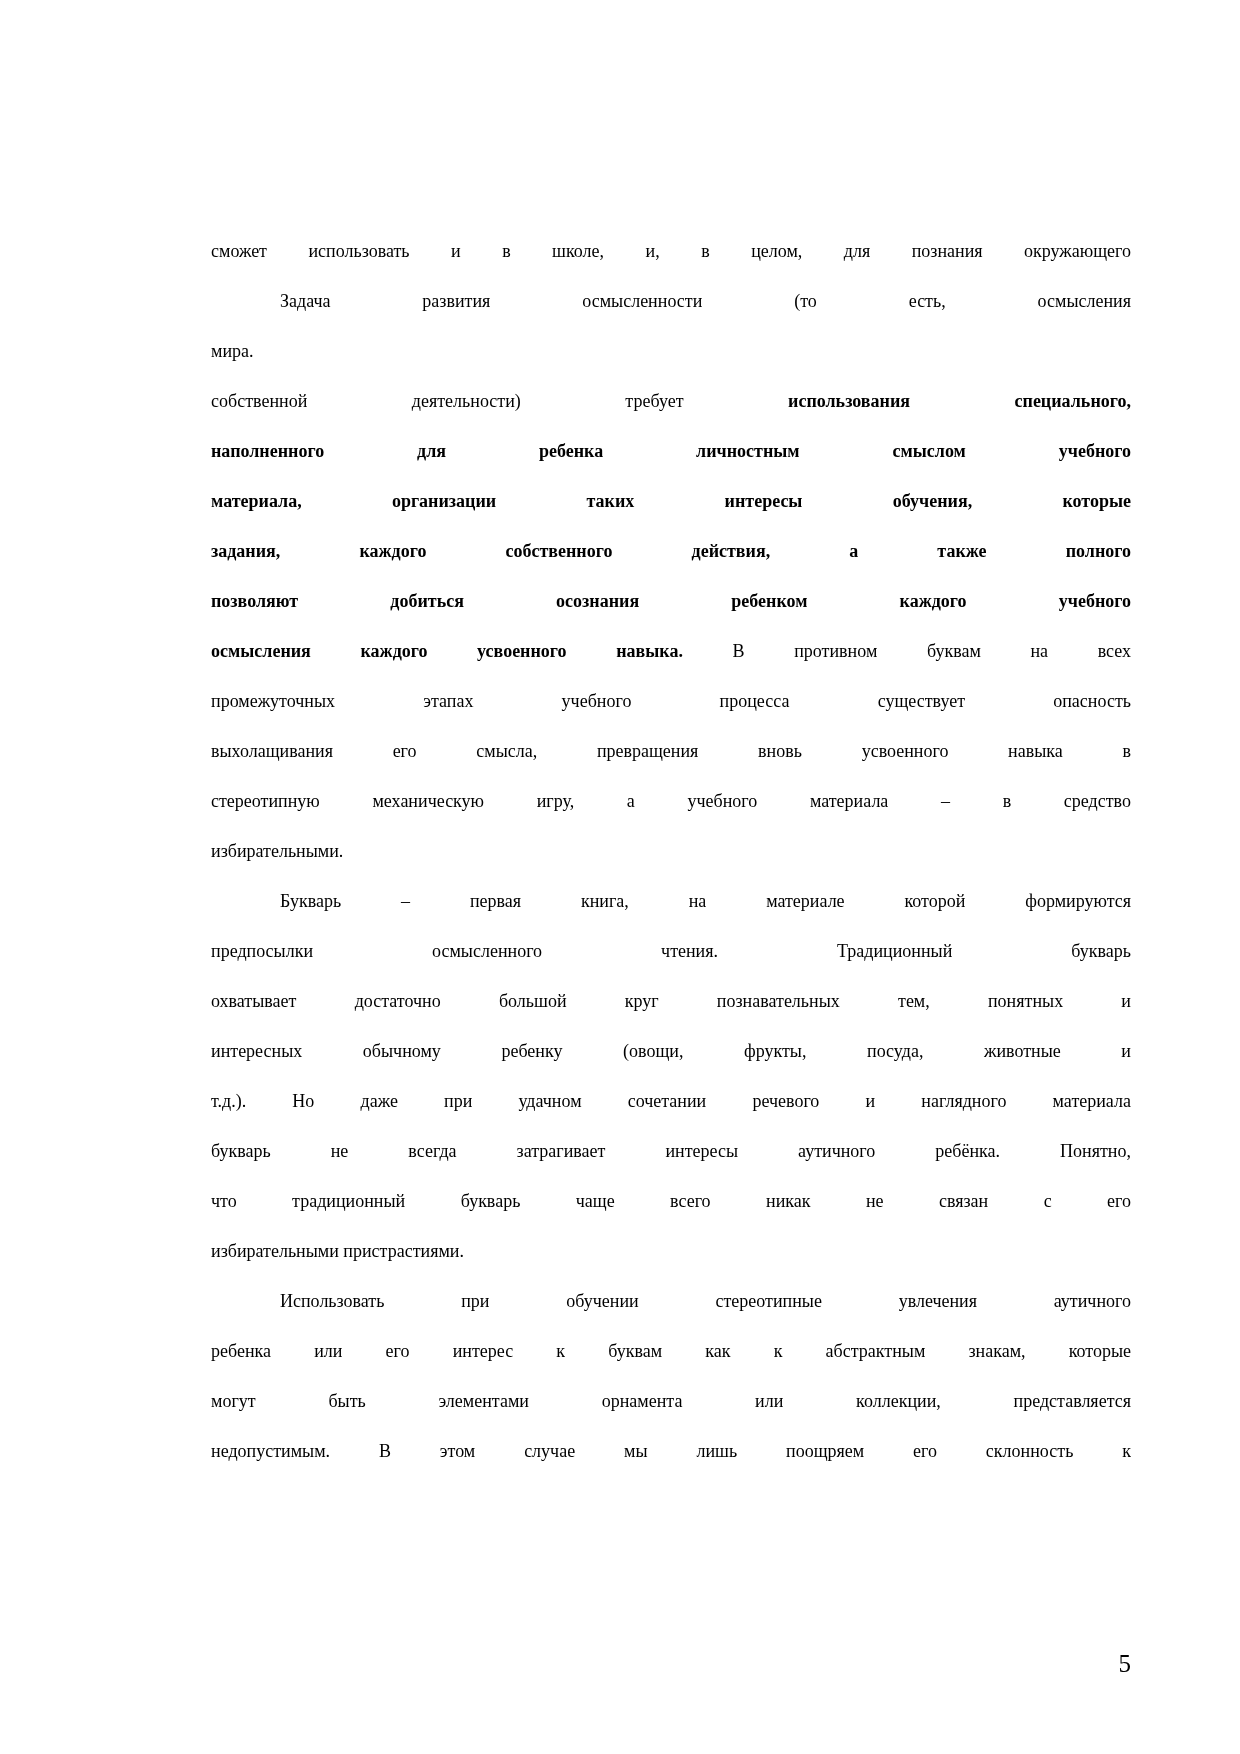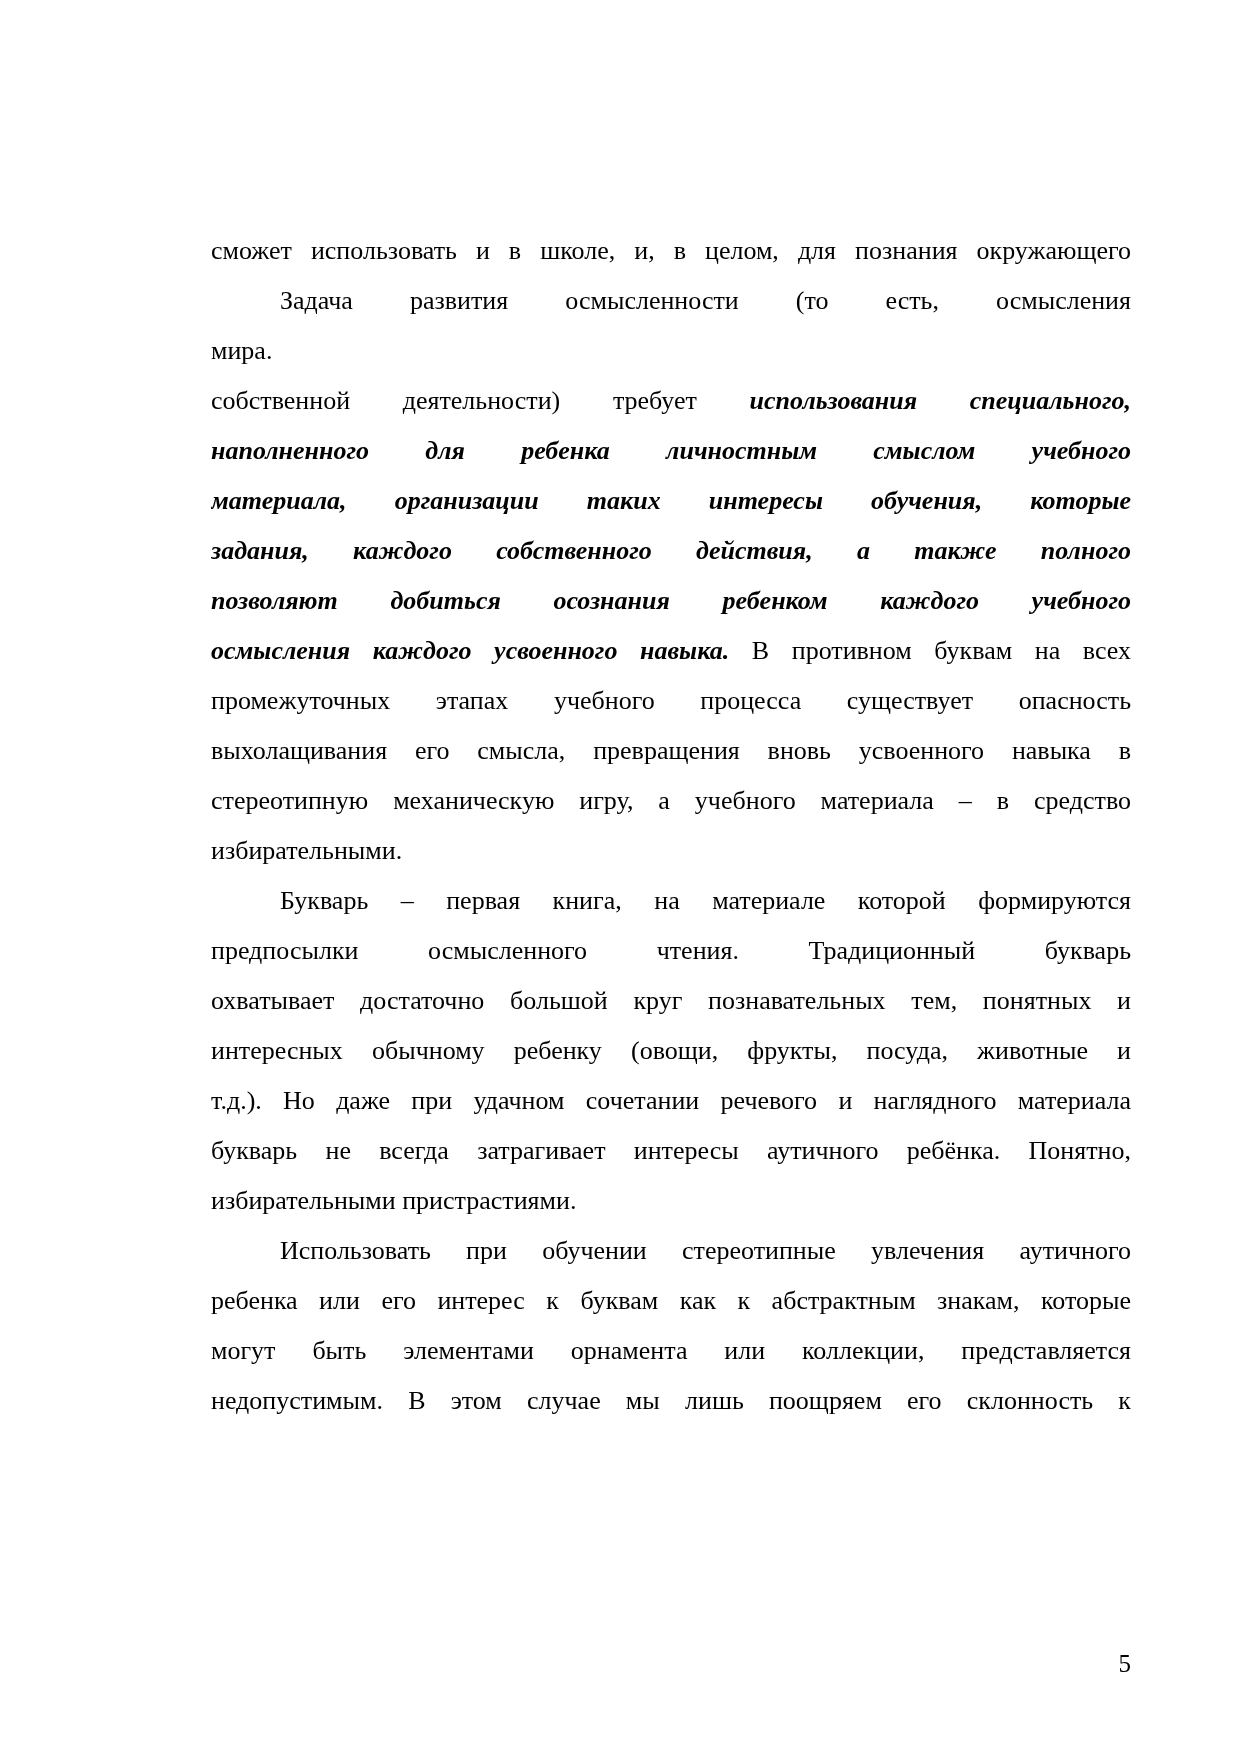--- a/index.html
+++ b/index.html
@@ -24,35 +24,34 @@
   }
   .text-block {
     position: absolute;
     left: 211px;
     top: 226px;
     width: 920px;
   }
   .line {
     height: 50px;
     line-height: 50px;
-    font-size: 26px;
+    font-size: 18px;
     text-align: justify;
     text-align-last: justify;
     overflow: hidden;
     white-space: normal;
   }
   .line.endline {
     text-align-last: left;
   }
   .line.indent {
     text-indent: 69px;
   }
   .bi {
     font-weight: bold;
-    font-style: italic;
   }
   .page-number {
     position: absolute;
     top: 1639px;
     left: 211px;
     width: 920px;
     height: 50px;
     line-height: 50px;
     font-size: 25px;
     text-align: right;
@@ -75,20 +74,21 @@
       <div class="line"><span>промежуточных этапах учебного процесса существует опасность</span></div>
       <div class="line"><span>выхолащивания его смысла, превращения вновь усвоенного навыка в</span></div>
       <div class="line"><span>стереотипную механическую игру, а учебного материала – в средство</span></div>
       <div class="line endline"><span>избирательными.</span></div>
       <div class="line indent"><span>Букварь – первая книга, на материале которой формируются</span></div>
       <div class="line"><span>предпосылки осмысленного чтения. Традиционный букварь</span></div>
       <div class="line"><span>охватывает достаточно большой круг познавательных тем, понятных и</span></div>
       <div class="line"><span>интересных обычному ребенку (овощи, фрукты, посуда, животные и</span></div>
       <div class="line"><span>т.д.). Но даже при удачном сочетании речевого и наглядного материала</span></div>
       <div class="line"><span>букварь не всегда затрагивает интересы аутичного ребёнка. Понятно,</span></div>
+      <div class="line"><span>что традиционный букварь чаще всего никак не связан с его</span></div>
       <div class="line endline"><span>избирательными пристрастиями.</span></div>
       <div class="line indent"><span>Использовать при обучении стереотипные увлечения аутичного</span></div>
       <div class="line"><span>ребенка или его интерес к буквам как к абстрактным знакам, которые</span></div>
       <div class="line"><span>могут быть элементами орнамента или коллекции, представляется</span></div>
       <div class="line"><span>недопустимым. В этом случае мы лишь поощряем его склонность к</span></div>
     </div>
   <div class="page-number">5</div>
 </div>
 
 </body></html>

